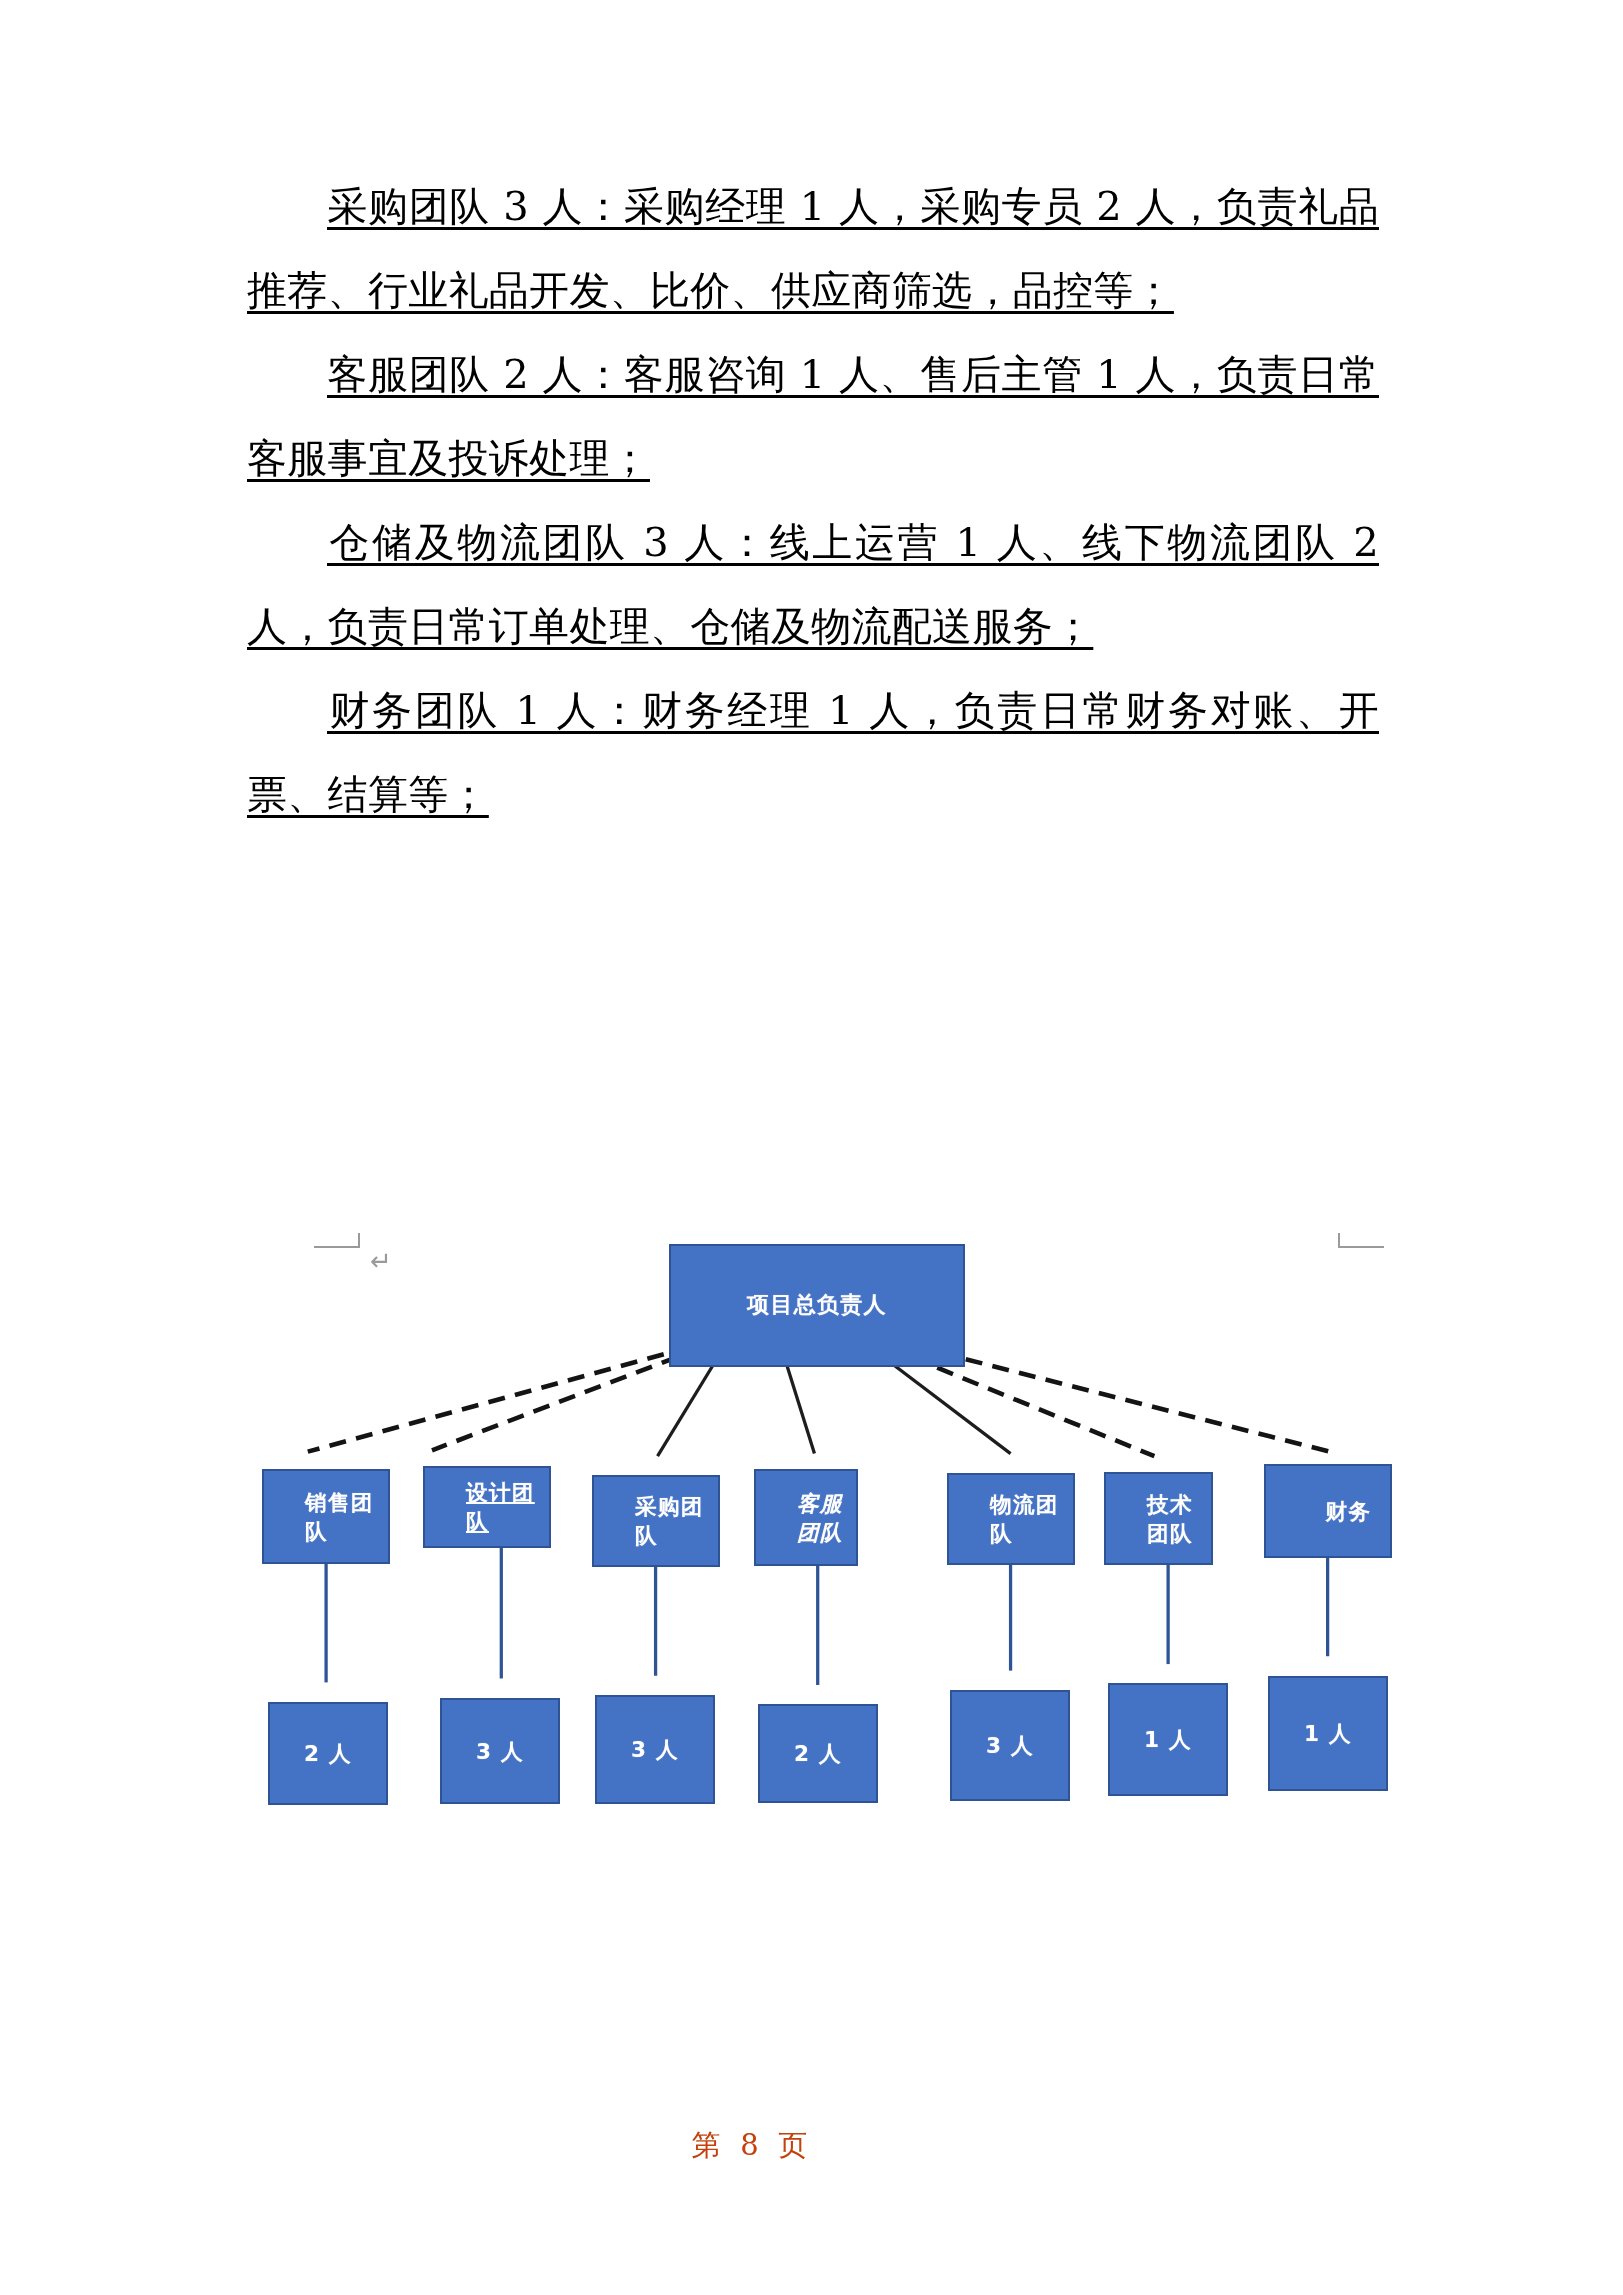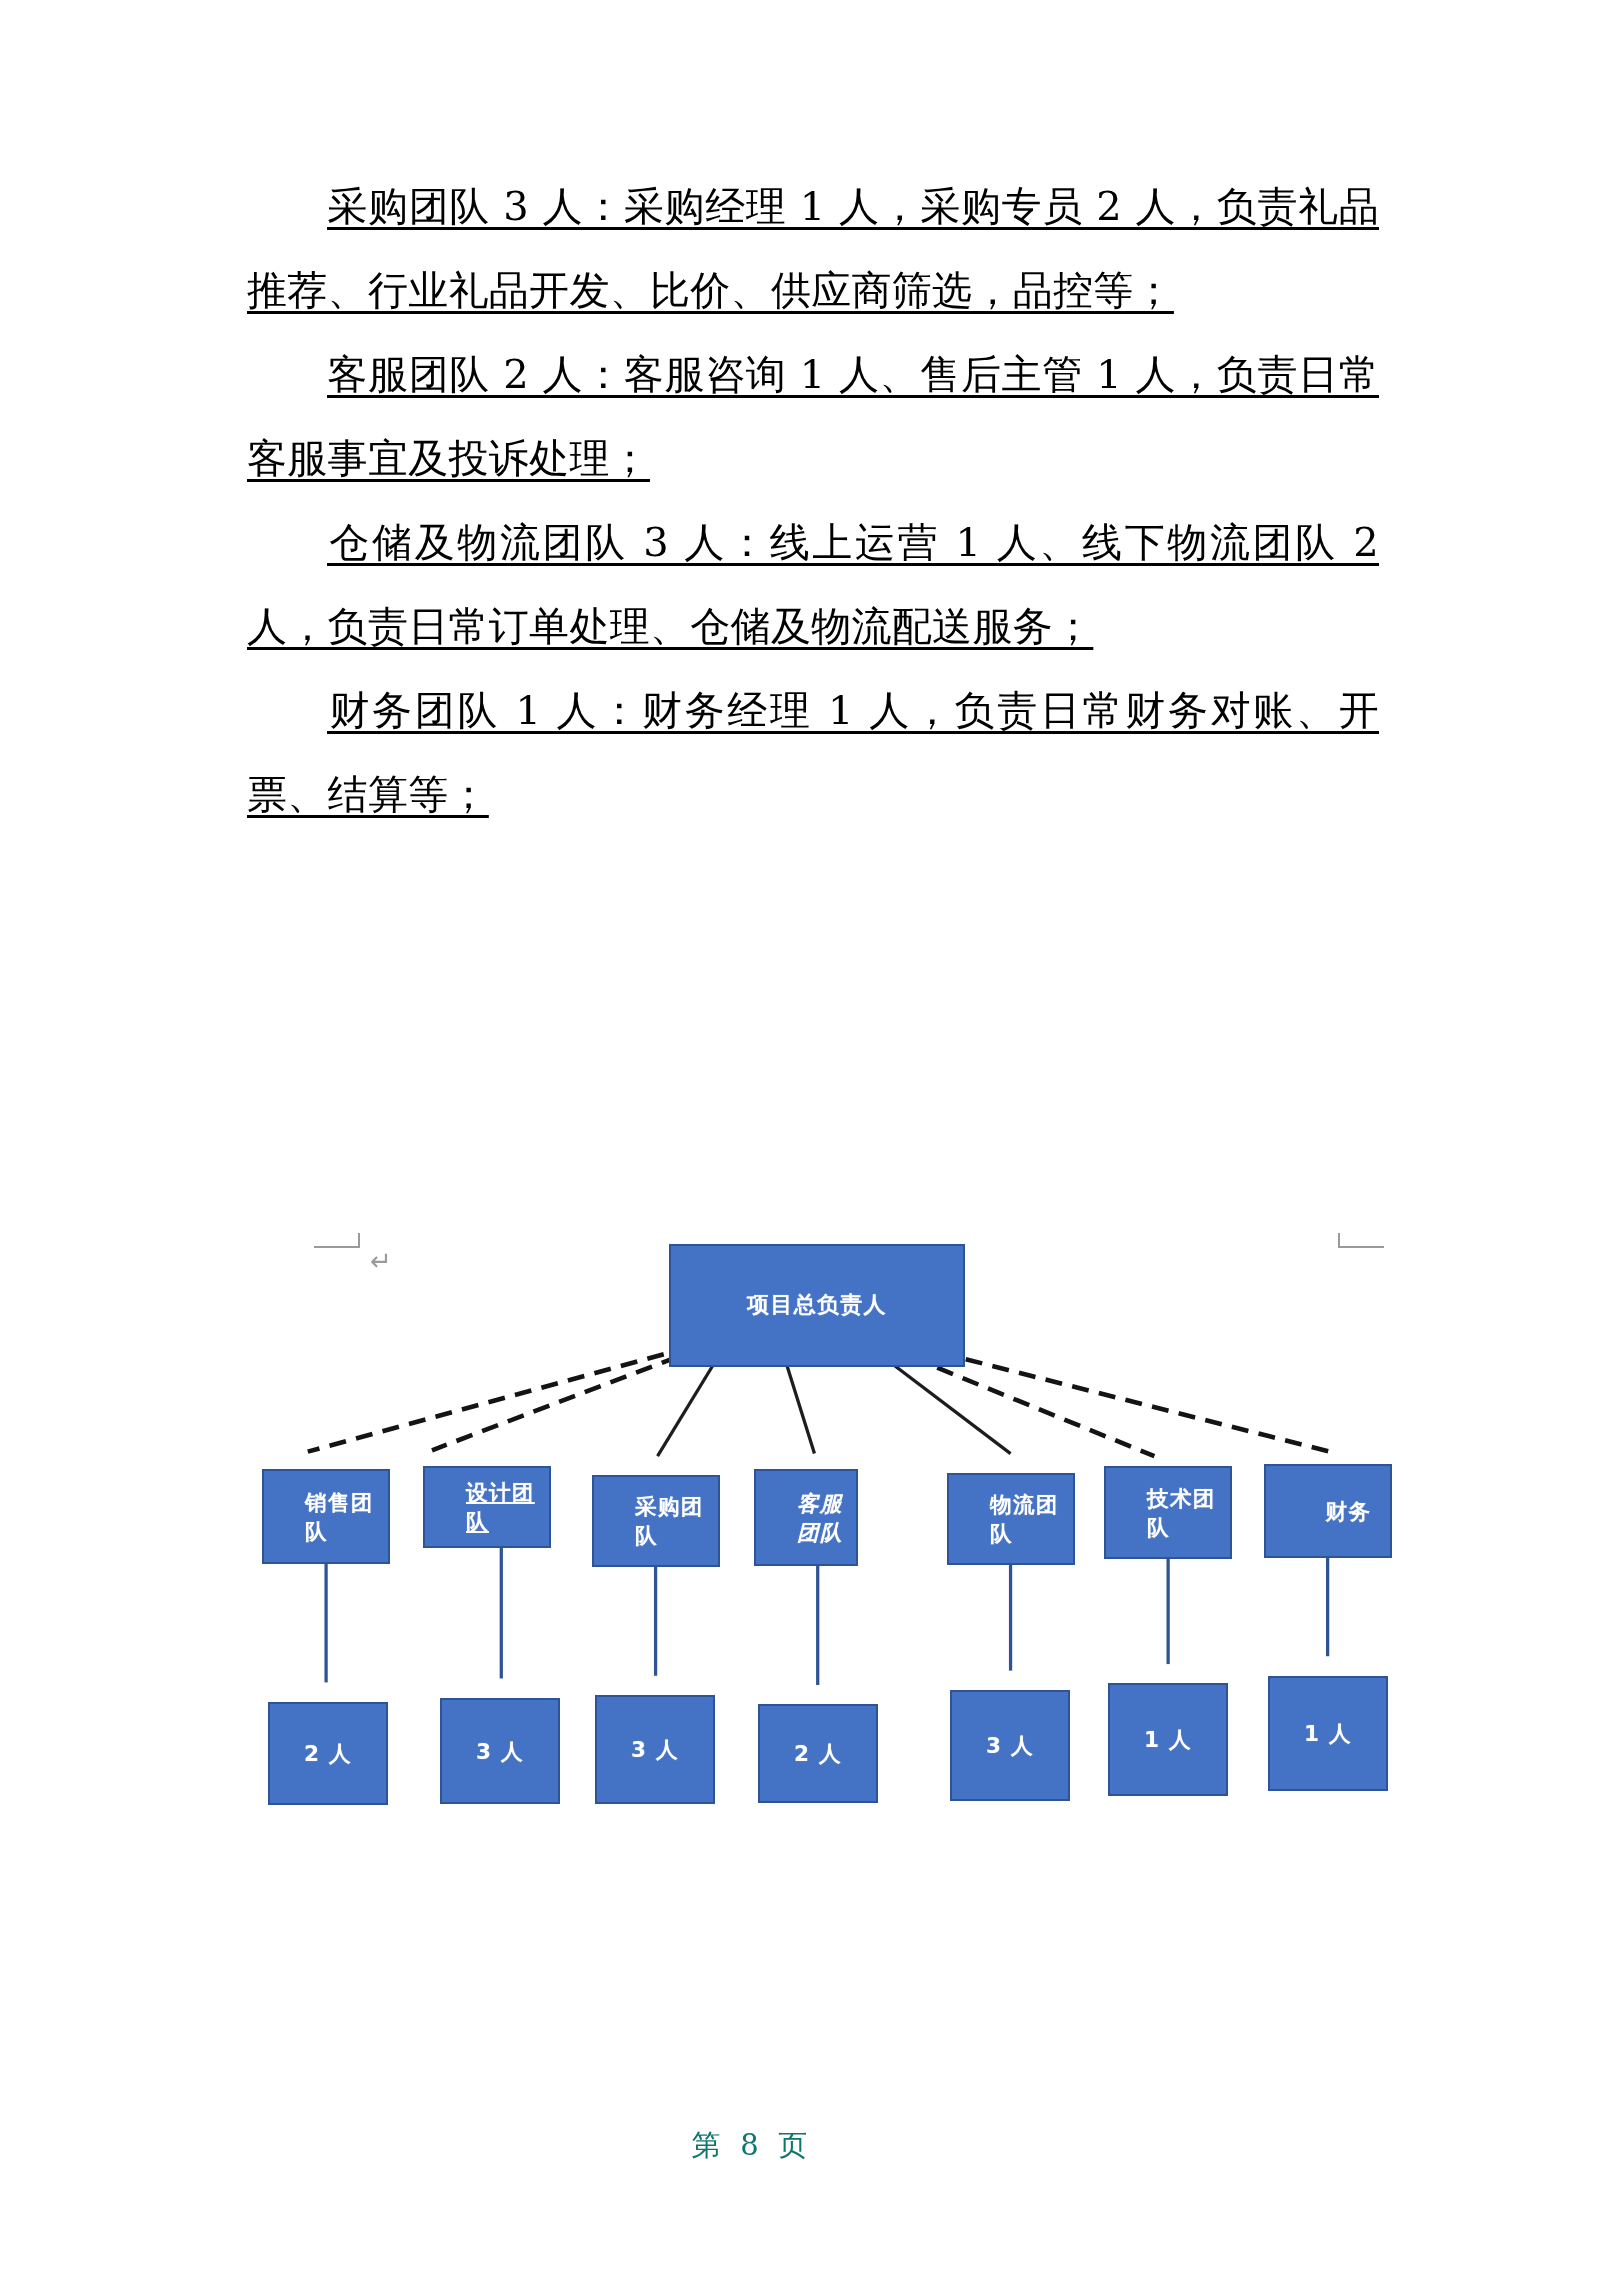--- a/index.html
+++ b/index.html
@@ -147,21 +147,21 @@
   }
 
   
   .footer {
     position: absolute;
     left: 0;
     top: 2126px;
     width: 1504px;
     text-align: center;
     font-size: 29px;
-    color: #0f766e;
+    color: #c2410c;
     font-family: "DejaVu Serif", "Liberation Serif", serif;
     letter-spacing: 5.2px;
   }
 </style>
 </head>
 <body>
 
 <div class="page">
 
   <div class="body-text">
@@ -235,21 +235,21 @@
     <div class="node team" style="left:262px; top:237px; width:128px; height:95px;">销售团队</div>
 
     <div class="node team" style="left:423px; top:234px; width:128px; height:82px;text-decoration:underline;">设计团队</div>
 
     <div class="node team" style="left:592px; top:243px; width:128px; height:92px;">采购团队</div>
 
     <div class="node team" style="left:754px; top:237px; width:104px; height:97px;font-style:italic;">客服团队</div>
 
     <div class="node team" style="left:947px; top:241px; width:128px; height:92px;">物流团队</div>
 
-    <div class="node team" style="left:1104px; top:234px; width:128px; height:93px;">技术团队</div>
+    <div class="node team" style="left:1104px; top:240px; width:109px; height:93px;">技术团队</div>
 
     <div class="node team" style="left:1264px; top:232px; width:128px; height:94px;">财务</div>
 
     <div class="node count" style="left:268px; top:470px; width:120px; height:103px;">2 人</div>
 
     <div class="node count" style="left:440px; top:466px; width:120px; height:106px;">3 人</div>
 
     <div class="node count" style="left:595px; top:463px; width:120px; height:109px;">3 人</div>
 
     <div class="node count" style="left:758px; top:472px; width:120px; height:99px;">2 人</div>

